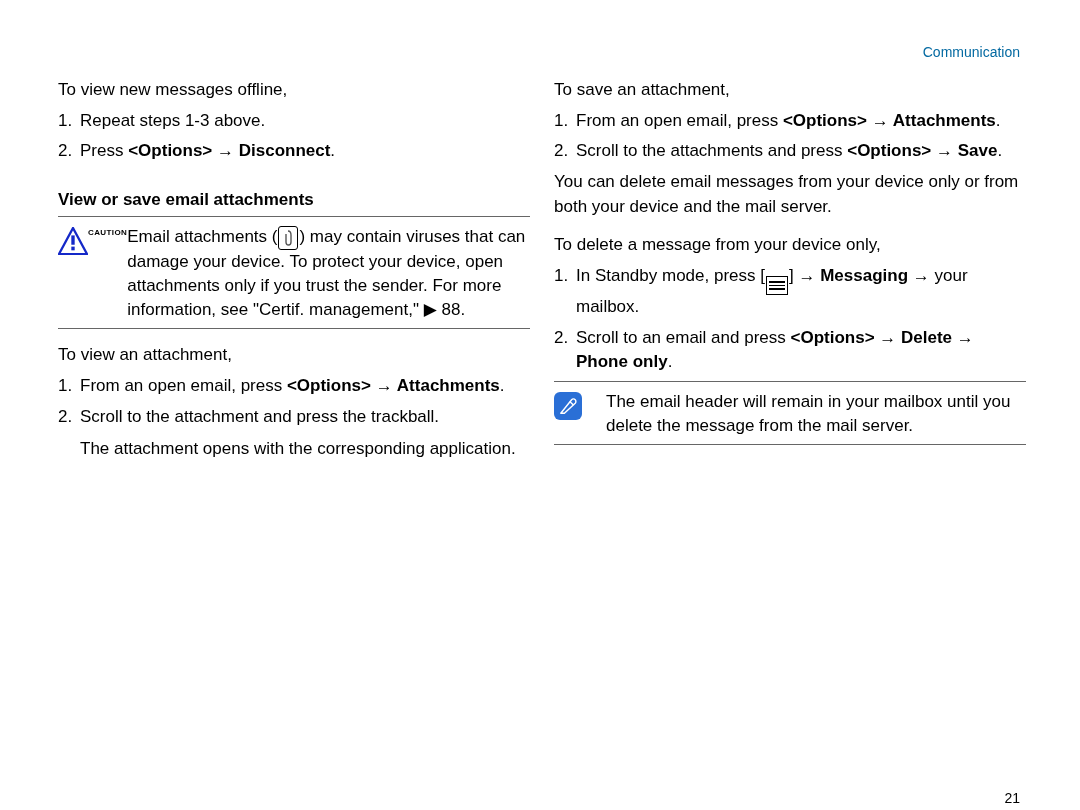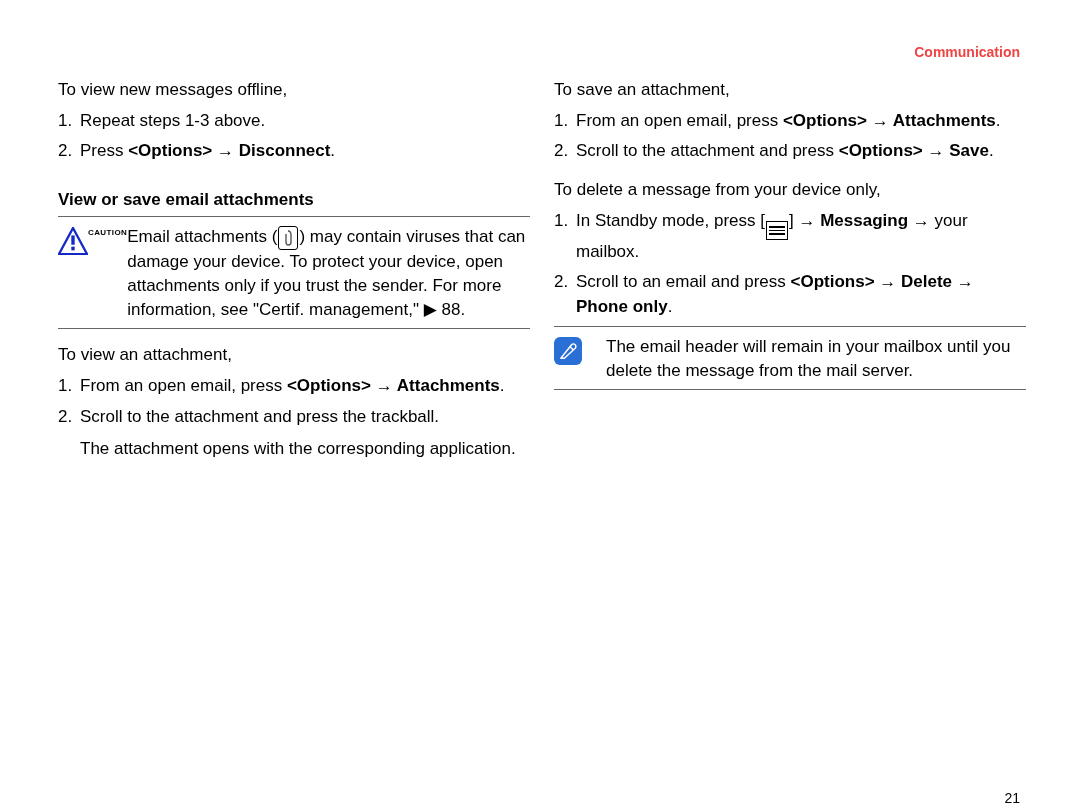--- a/index.html
+++ b/index.html
@@ -14,22 +14,22 @@
     box-sizing: border-box;
   }
   .page {
     padding: 44px 54px 20px 58px;
     box-sizing: border-box;
     height: 100%;
     position: relative;
   }
   .header-label {
     text-align: right;
-    color: #ef4444;
-    font-weight: bold;
+    color: #0369a1;
+    font-weight: normal;
     font-size: 14px;
     margin-bottom: 18px;
     padding-right: 6px;
   }
   .columns {
     display: flex;
     column-gap: 24px;
   }
   .col {
     flex: 1;
@@ -208,25 +208,26 @@
       <div class="step">
         <div class="step-num">1.</div>
         <div class="step-body">
           <span>From an open email, press </span><span class="bold">&lt;Options&gt;</span><span class="bold"> → </span><span class="bold">Attachments</span><span>.</span>
         </div>
       </div>
 
       <div class="step">
         <div class="step-num">2.</div>
         <div class="step-body">
-          <span>Scroll to the attachment and press </span><span class="bold">&lt;Options&gt;</span><span class="bold"> → </span><span class="bold">Save</span><span>.</span>
-        </div>
-      </div>
-
-
+          <span>Scroll to the attachments and press </span><span class="bold">&lt;Options&gt;</span><span class="bold"> → </span><span class="bold">Save</span><span>.</span>
+        </div>
+      </div>
+
+
+      <p>You can delete email messages from your device only or from both your device and the mail server.</p>
 
       <p class="spaced-top">To delete a message from your device only,</p>
 
       <div class="step">
         <div class="step-num">1.</div>
         <div class="step-body">
           <span>In Standby mode, press [</span><span class="menu-icon">
               <span class="bar"></span>
               <span class="bar"></span>
               <span class="bar"></span>

